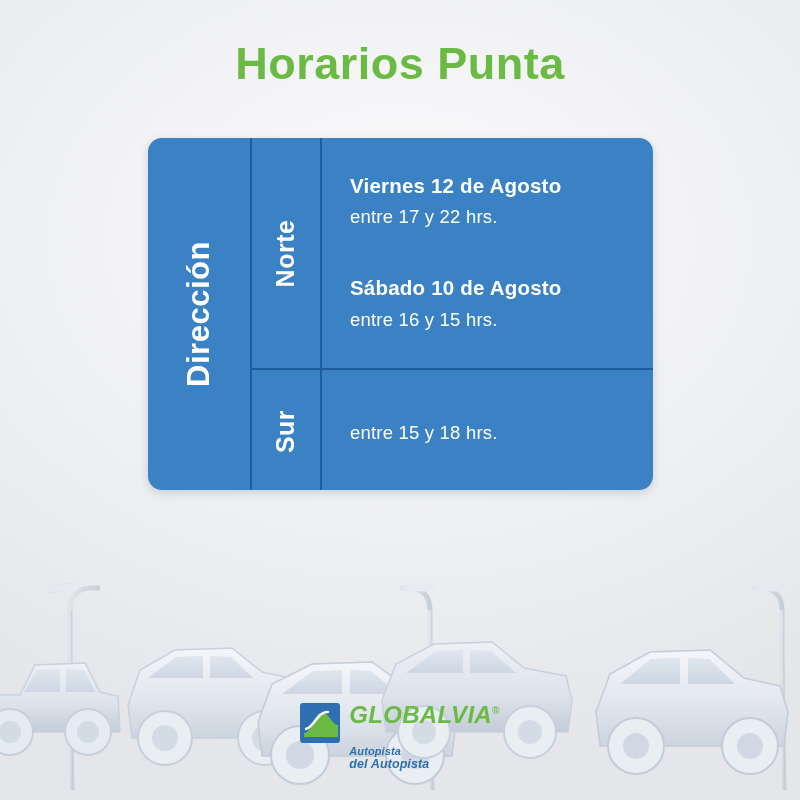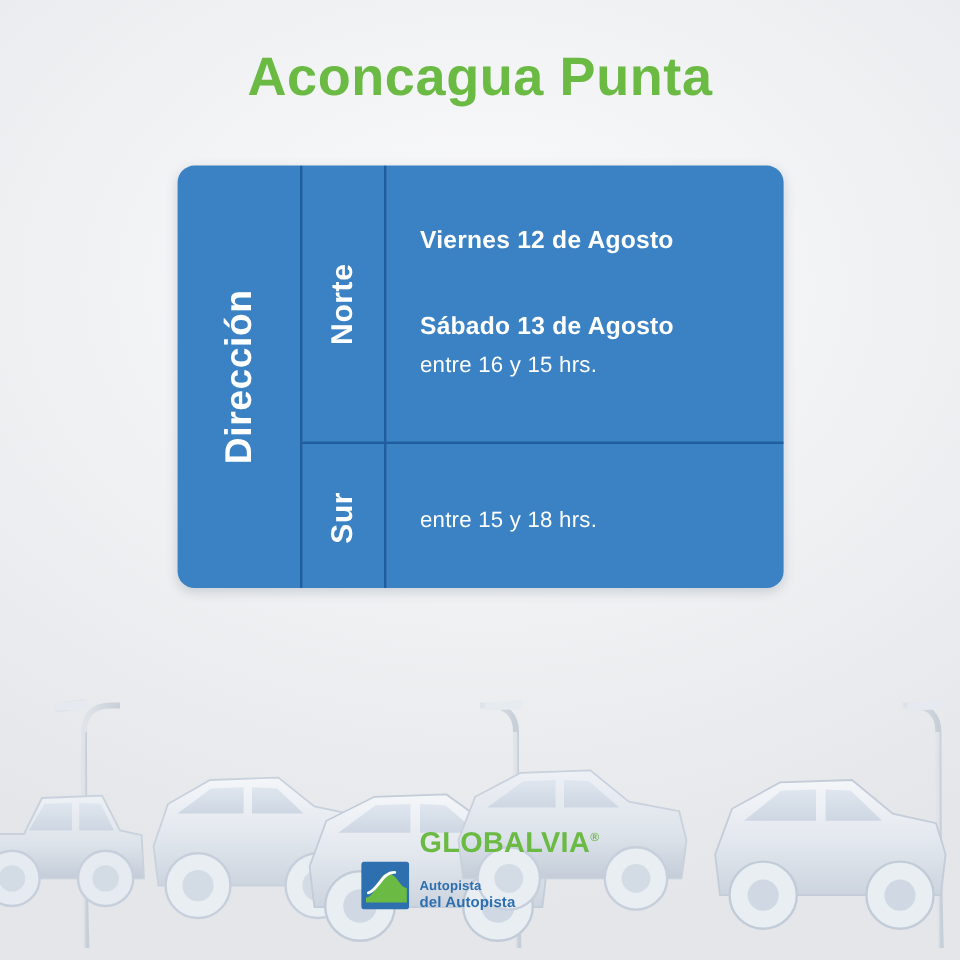--- a/index.html
+++ b/index.html
@@ -130,26 +130,27 @@
     left: 0;
     bottom: 0;
     width: 800px;
     height: 300px;
   }
 
   
   .logo {
     position: absolute;
     left: 0;
-    bottom: 42px;
+    bottom: 30px;
     width: 100%;
     display: flex;
-    align-items: flex-end;
+    align-items: flex-start;
     justify-content: center;
     gap: 9px;
+    font-style: italic;
   }
   .logo-mark {
     width: 40px;
     height: 40px;
     flex: 0 0 auto;
   }
   .logo-text {
     display: flex;
     flex-direction: column;
     line-height: 1;
@@ -178,40 +179,41 @@
     color: #2e6fb0;
     margin-top: 1px;
     letter-spacing: 0.1px;
   }
 </style>
 </head>
 <body>
 
 <div class="poster">
 
-  <div class="title">Aconcagua Punta</div>
+  <div class="title">Horarios Punta</div>
 
   <div class="table-card">
 
     <div class="col-direction">
       <span class="vtext">Dirección</span>
     </div>
 
     <div class="col-rows">
 
       <div class="row north">
         <div class="row-label">
           <span class="vtext">Norte</span>
         </div>
         <div class="row-content">
           <div class="entry">
             <div class="day">Viernes 12 de Agosto</div>
+            <div class="hours">entre 17 y 22 hrs.</div>
           </div>
           <div class="entry">
-            <div class="day">Sábado 13 de Agosto</div>
+            <div class="day">Sábado 10 de Agosto</div>
             <div class="hours">entre 16 y 15 hrs.</div>
           </div>
         </div>
       </div>
 
       <div class="row south">
         <div class="row-label">
           <span class="vtext">Sur</span>
         </div>
         <div class="row-content">

